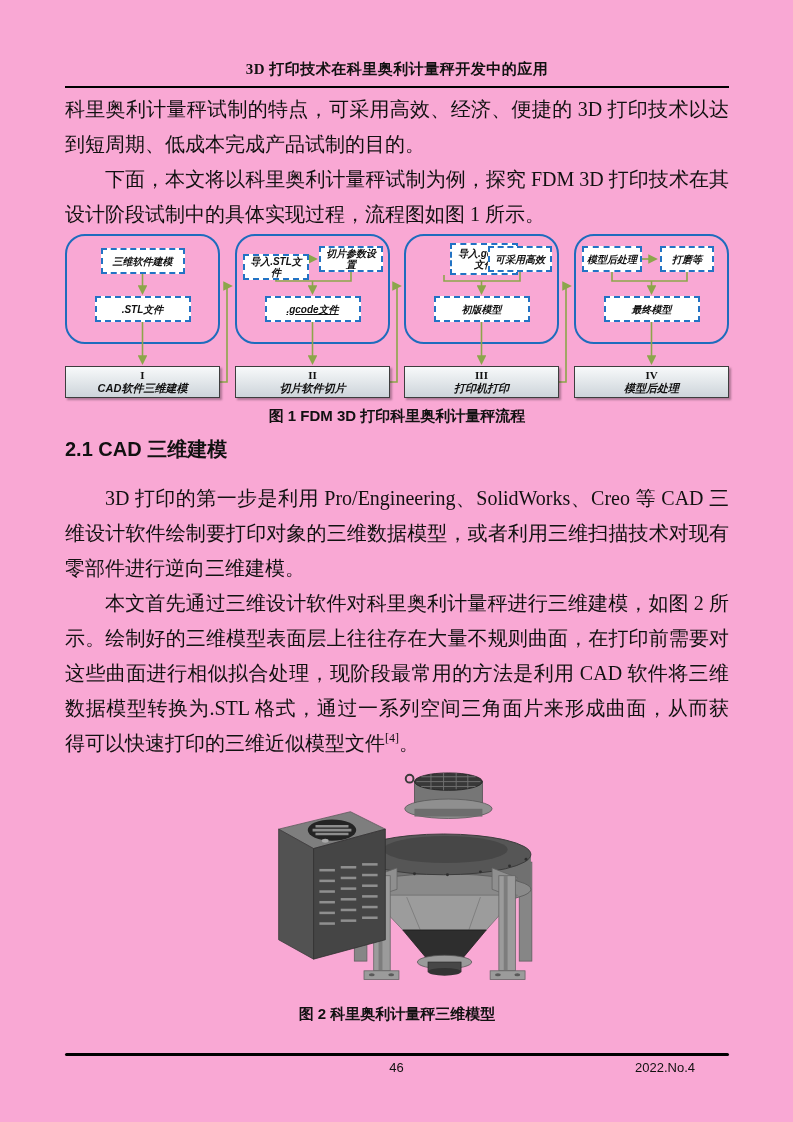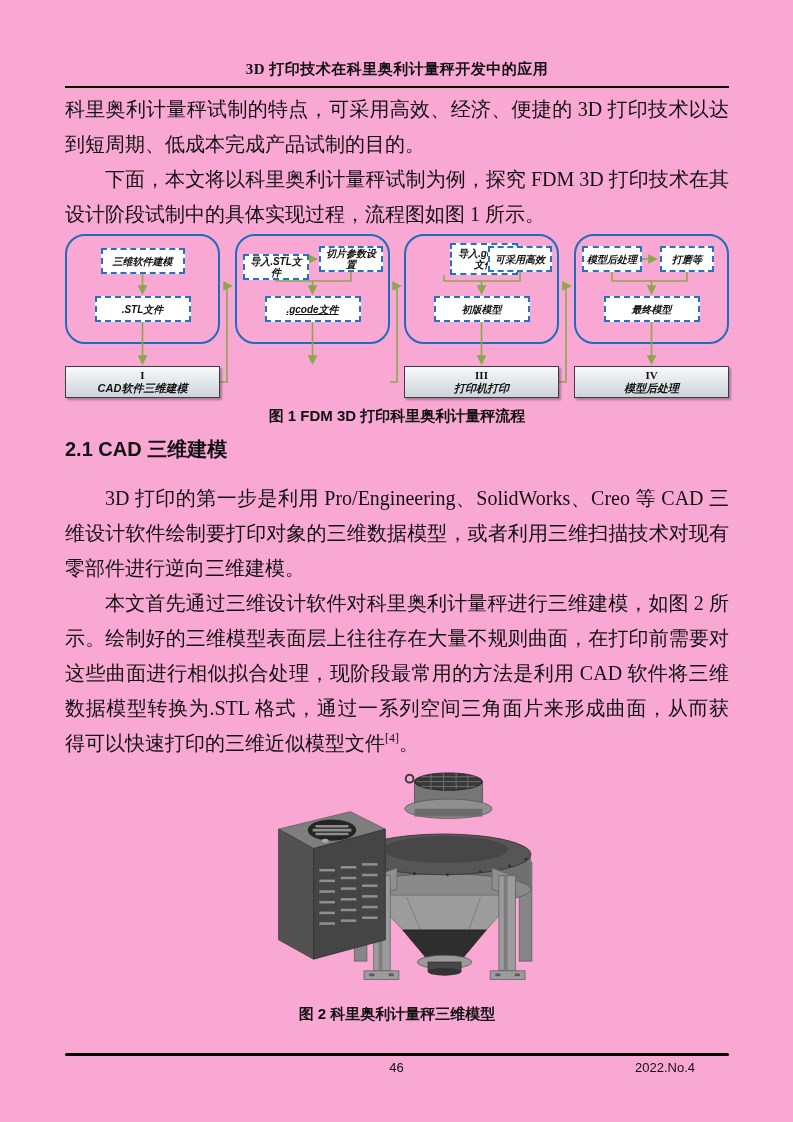--- a/index.html
+++ b/index.html
@@ -112,20 +112,24 @@
       <div class="dash-box" style="left:423px;top:12px;width:64px;height:26px;">可采用高效</div>
       <div class="dash-box" style="left:368.5px;top:62px;width:96px;height:26px;">初版模型</div>
 
       <div class="dash-box" style="left:517px;top:12px;width:60px;height:26px;">模型后处理</div>
       <div class="dash-box" style="left:595px;top:12px;width:54px;height:26px;">打磨等</div>
       <div class="dash-box" style="left:538.5px;top:62px;width:96px;height:26px;">最终模型</div>
 
       <div class="stage-bar" style="left:0;">
         <div class="bar-numeral">I</div>
         <div class="bar-label">CAD软件三维建模</div>
+      </div>
+      <div class="stage-bar" style="left:170px;">
+        <div class="bar-numeral">II</div>
+        <div class="bar-label">切片软件切片</div>
       </div>
       <div class="stage-bar" style="left:509px;">
         <div class="bar-numeral">IV</div>
         <div class="bar-label">模型后处理</div>
       </div>
       <div class="stage-bar" style="left:339px;">
         <div class="bar-numeral">III</div>
         <div class="bar-label">打印机打印</div>
       </div>
     </div>

